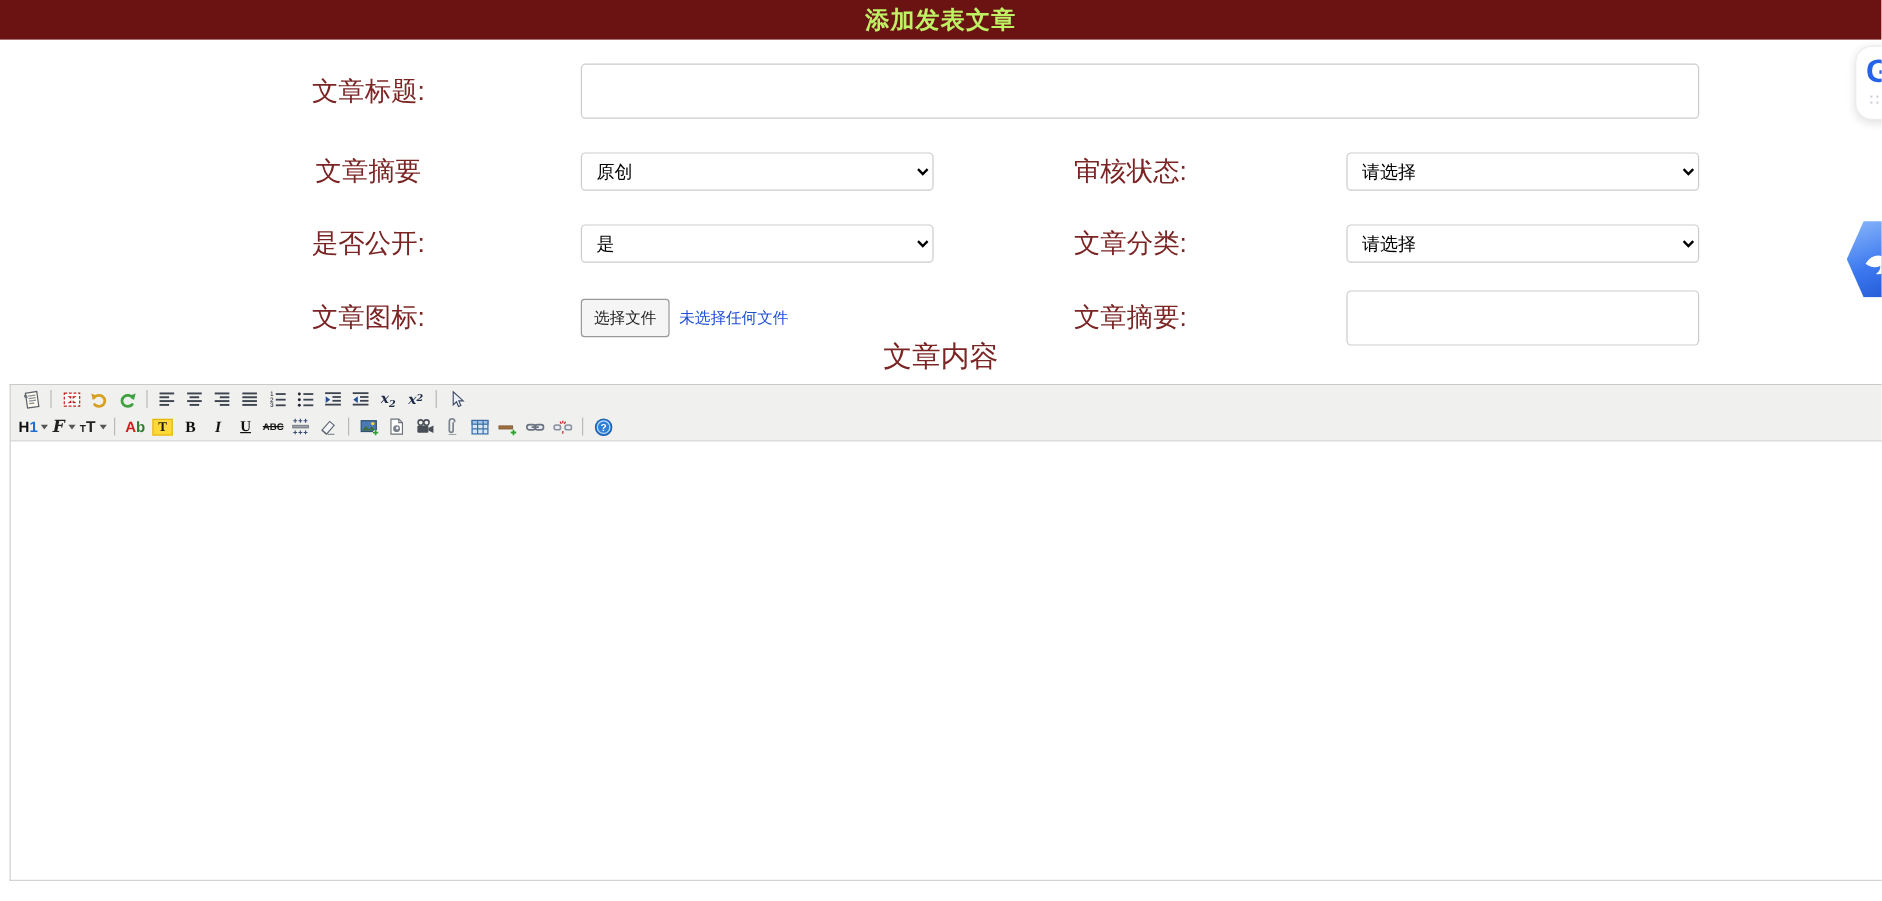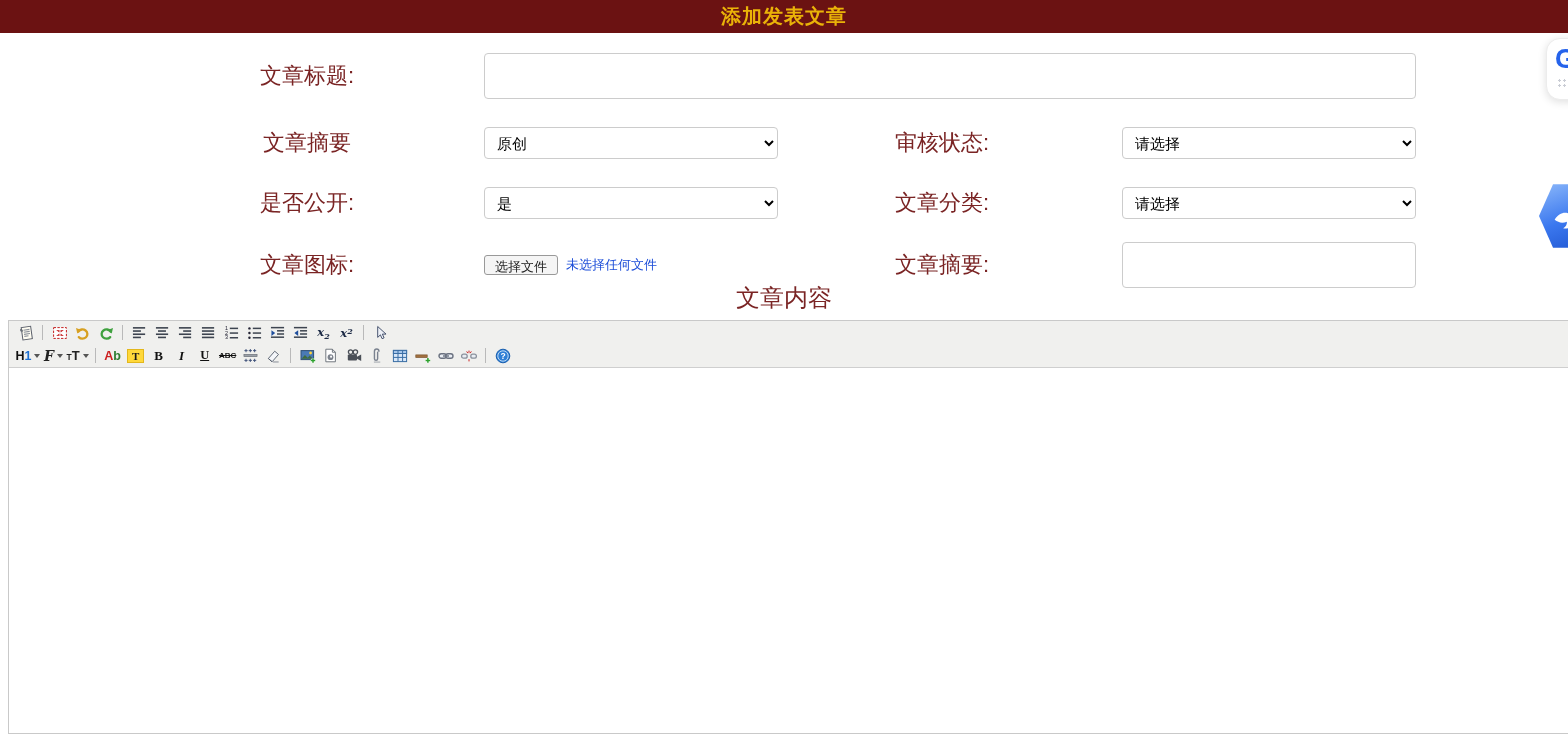--- a/index.html
+++ b/index.html
@@ -3,21 +3,21 @@
 <meta charset="utf-8">
 <style>
   * { box-sizing: border-box; }
   html,body { margin:0; padding:0; }
   body {
     width:1568px; height:751px; overflow:hidden; position:relative;
     background:#fff; font-family:"Liberation Sans",sans-serif;
   }
   
   .header { height:33px; background:#6b1212; display:flex; align-items:center; justify-content:center; }
-  .header h1 { margin:0; color:#eab308; font-size:20px; font-weight:bold; letter-spacing:1px; }
+  .header h1 { margin:0; color:#bef264; font-size:20px; font-weight:bold; letter-spacing:1px; }
 
   
   .row { display:grid; grid-template-columns:484px 306px 332px 294px; align-items:center; }
   .r1 { margin-top:12px; height:62px; }
   .r2 { margin-top:15px; height:42px; }
   .r3 { margin-top:18px; height:42px; }
   .r4 { margin-top:18px; height:44px; }
   .lbl  { text-align:center; padding-left:130px; font-size:22px; color:#7a2424; }
   .lblr { text-align:center; padding-left:0; padding-right:28px; }
   input.txt {
@@ -25,21 +25,21 @@
     padding:0 12px; font-size:15px; outline:none; background:#fff;
   }
   .title-input { grid-column:2 / 5; }
   .summary-input { height:44px; width:100%; }
   select.sel {
     width:294px; height:32px; border:1px solid #ccc; border-radius:4px;
     background:#fff; font-size:15px; padding:0 8px; color:#000;
   }
   .filecell { display:flex; align-items:center; }
   .file-btn {
-    height:20px; padding:2px 10px; font-size:13px; color:#222;
+    height:32px; padding:2px 10px; font-size:13px; color:#222;
     background:#f5f5f5; border:1px solid #999; border-radius:3px; cursor:pointer;
     font-family:"Liberation Sans",sans-serif;
   }
   .file-status { margin-left:8px; font-size:13px; color:#1d4ed8; }
 
   
   .content-heading { height:24px; line-height:24px; text-align:center; font-size:24px; color:#7a2424; }
 
   
   .editor { margin:10px 0 0 8px; width:1592px; border:1px solid #c9c9c9; border-right:none; }

